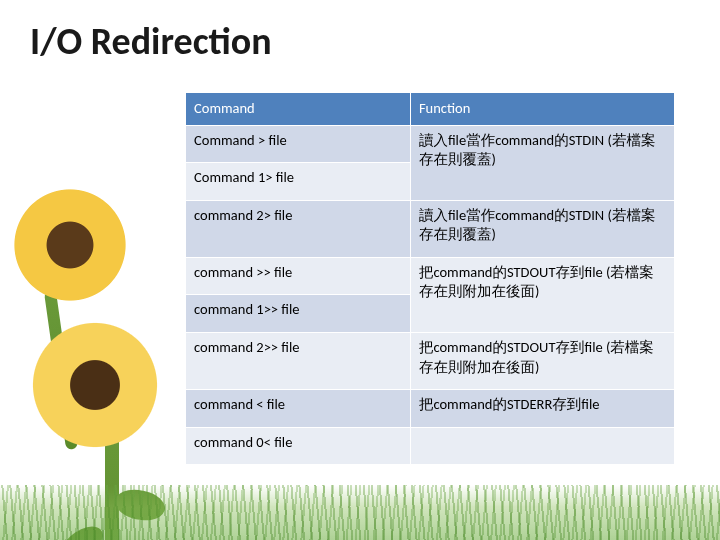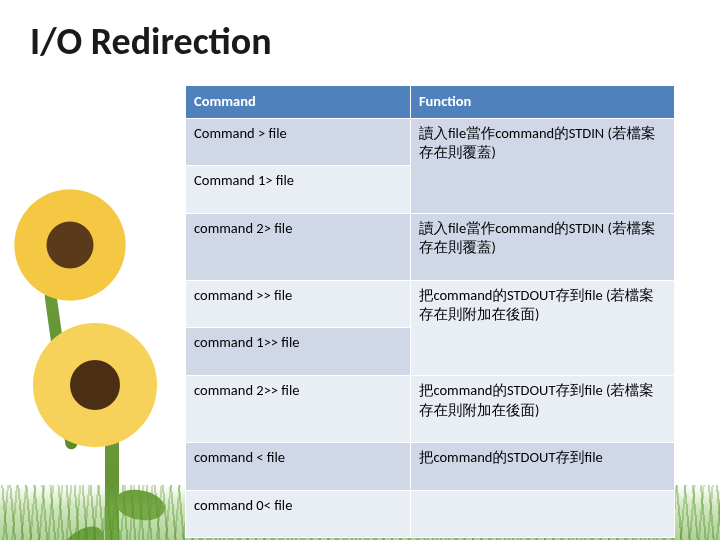--- a/index.html
+++ b/index.html
@@ -41,43 +41,43 @@
   }
   .content {
     position: relative;
     z-index: 2;
     padding: 18px 40px 0 30px;
   }
   .title {
     font-size: 38px;
     font-weight: 700;
     color: #1a1a1a;
-    margin-bottom: 21px;
+    margin-bottom: 28px;
   }
   .table-wrap {
     margin-left: 155px;
     width: 490px;
   }
   table {
     width: 100%;
     border-collapse: collapse;
     font-size: 14.5px;
     background: #ffffff;
   }
   th, td {
     border: 1px solid #ffffff;
     text-align: left;
     vertical-align: top;
-    padding: 5px 8px 22px 8px;
+    padding: 5px 8px 12px 8px;
     line-height: 1.35;
   }
   th {
     background: #4f81bd;
     color: #ffffff;
-    font-weight: 700;
+    font-weight: 400;
     padding: 6px 8px;
   }
   tbody tr:nth-child(odd) td { background: #d0d8e8; }
   tbody tr:nth-child(even) td { background: #e9edf4; }
   td.cmd { width: 46%; white-space: nowrap; }
 </style>
 </head>
 <body>
 
 <div class="bg-decoration">
@@ -119,21 +119,21 @@
         </tr>
         <tr>
           <td class="cmd">command 1&gt;&gt; file</td>
         </tr>
         <tr>
           <td class="cmd">command 2&gt;&gt; file</td>
           <td>把command的STDOUT存到file (若檔案存在則附加在後面)</td>
         </tr>
         <tr>
           <td class="cmd">command &lt; file</td>
-          <td>把command的STDOUT存到file</td>
+          <td>把command的STDERR存到file</td>
         </tr>
         <tr>
           <td class="cmd">command 0&lt; file</td>
           <td></td>
         </tr>
       </tbody>
     </table>
   </div>
 </div>
 

